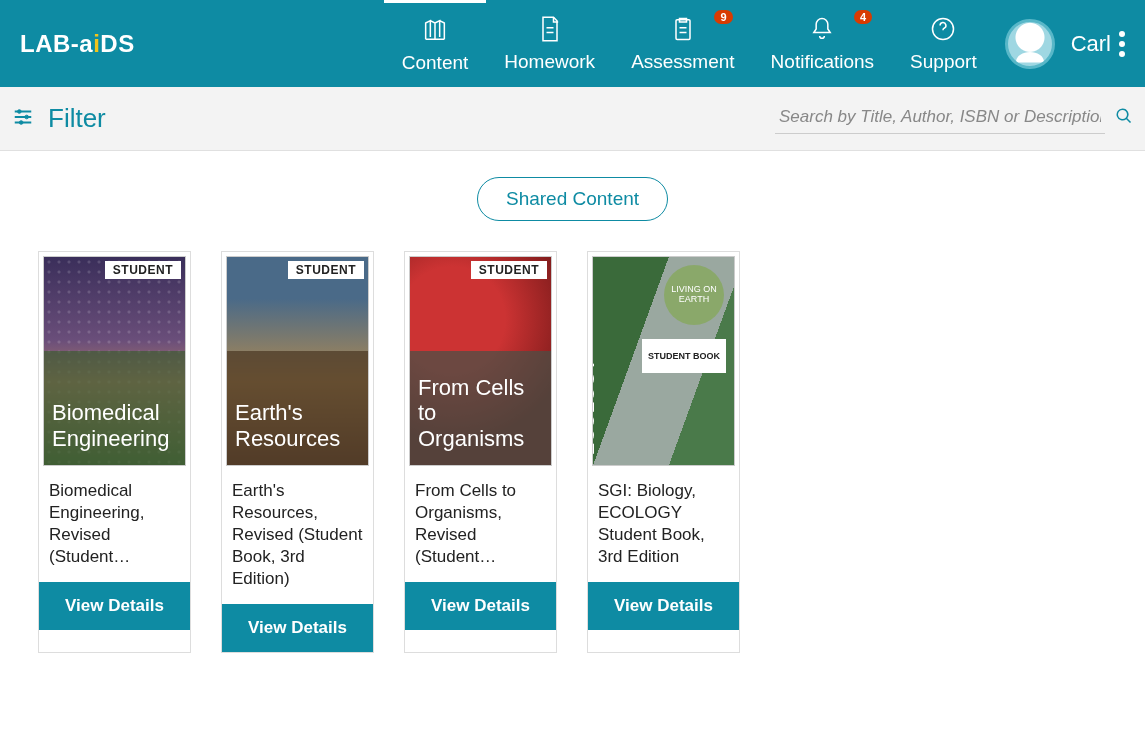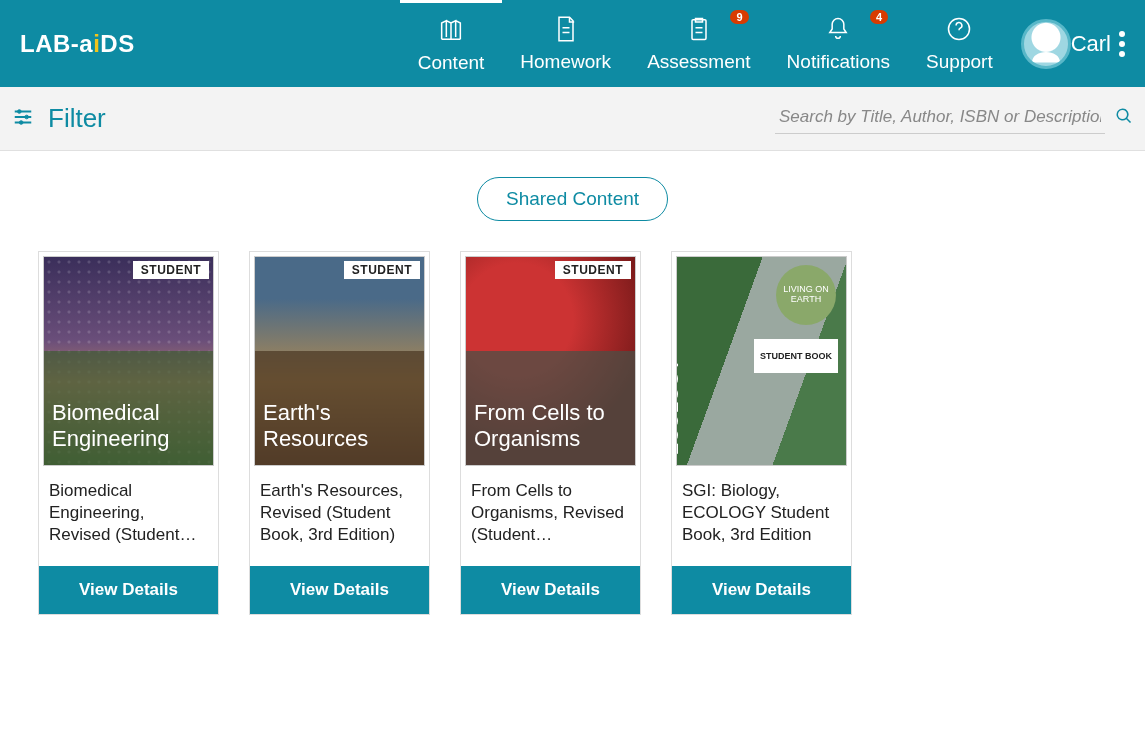--- a/index.html
+++ b/index.html
@@ -11,21 +11,21 @@
   .logo .dot { color: #f3c41a; }
   .nav { display:flex; margin-left:auto; height:100%; }
   .nav-item { display:flex; flex-direction:column; align-items:center; justify-content:center; padding: 0 18px; height:100%; position:relative; cursor:pointer; }
   .nav-item.active { border-top: 3px solid #fff; }
   .nav-item svg { width:28px; height:28px; stroke:#fff; fill:none; stroke-width:1.3; }
   .nav-label { font-size:19px; margin-top:4px; }
   .nav-badge { position:absolute; top:10px; right:20px; background:#d83b01; color:#fff; border-radius:10px; font-size:11px; padding:1px 6px; font-weight:600; }
   .user-area { display:flex; align-items:center; margin-left:10px; cursor:pointer; }
   .avatar { width:50px; height:50px; border-radius:50%; background: radial-gradient(circle at 50% 35%, #fff 14px, #9fd7e2 15px); border:3px solid #58b7c8; display:flex; align-items:flex-end; justify-content:center; overflow:hidden; }
   .avatar svg { fill:#fff; }
-  .username { font-size:22px; margin-left:0; color:#fff; }
+  .username { font-size:22px; margin-left:16px; color:#fff; }
   .more-dots { display:flex; flex-direction:column; gap:4px; margin-left:8px; }
   .more-dots span { width:6px; height:6px; background:#fff; border-radius:50%; }
 
   
   .filterbar { background:#f3f3f3; border-bottom:1px solid #e0e0e0; height:64px; display:flex; align-items:flex-end; padding:16px 12px; }
   .filter-left { display:flex; align-items:center; gap:14px; cursor:pointer; }
   .filter-left svg { width:22px; height:22px; stroke:#0e8ba3; fill:#0e8ba3; }
   .filter-label { color:#0e8ba3; font-size:26px; }
   .search-wrap { margin-left:auto; display:flex; align-items:center; gap:10px; }
   .search-input { border:none; border-bottom:1px solid #ccc; background:transparent; padding:6px 4px; font-size:17px; width:330px; outline:none; color:#555; }
@@ -33,21 +33,21 @@
   .search-icon svg { width:18px; height:18px; fill:#0e8ba3; }
 
   
   .toggle-row { display:flex; justify-content:center; margin:26px 0 30px; }
   .pill { display:flex; border:1px solid #0e8ba3; border-radius:24px; overflow:hidden; background:#fff; }
   .pill button { border:none; background:transparent; padding:10px 28px; font-size:19px; cursor:pointer; color:#0e8ba3; }
   .pill button.active { background:#0e8ba3; color:#fff; }
 
   
   .grid { display:flex; gap:30px; padding:0 38px 40px; }
-  .card { width:181px; border:1px solid #ddd; padding:4px 4px 0 4px; background:#fff; display:flex; flex-direction:column; }
+  .card { width:153px; border:1px solid #ddd; padding:4px 4px 0 4px; background:#fff; display:flex; flex-direction:column; }
   .cover { width:100%; height:210px; position:relative; display:flex; flex-direction:column; justify-content:flex-end; overflow:hidden; border:1px solid #ccc;}
   .cover .tag { position:absolute; top:4px; right:4px; background:#fff; padding:2px 8px; font-weight:700; font-size:12px; letter-spacing:0.5px; color:#222; }
   .cover .overlay-title { color:#fff; font-size:22px; line-height:1.15; padding:10px 8px 14px; font-weight:400; position:relative; z-index:2;}
   .cover .shade { position:absolute; left:0; right:0; bottom:0; height:55%; z-index:1; }
 
   
   .bg1 { background: linear-gradient(#3a2e5a,#6a4e7a 40%, #b07a68 60%, #4a6a3a); }
   .bg1 .shade { background: rgba(60,90,50,0.7); }
   .bg2 { background: linear-gradient(#4a6a88 20%, #b18a50 60%, #5a3a28); }
   .bg2 .shade { background: rgba(80,60,40,0.78); }

